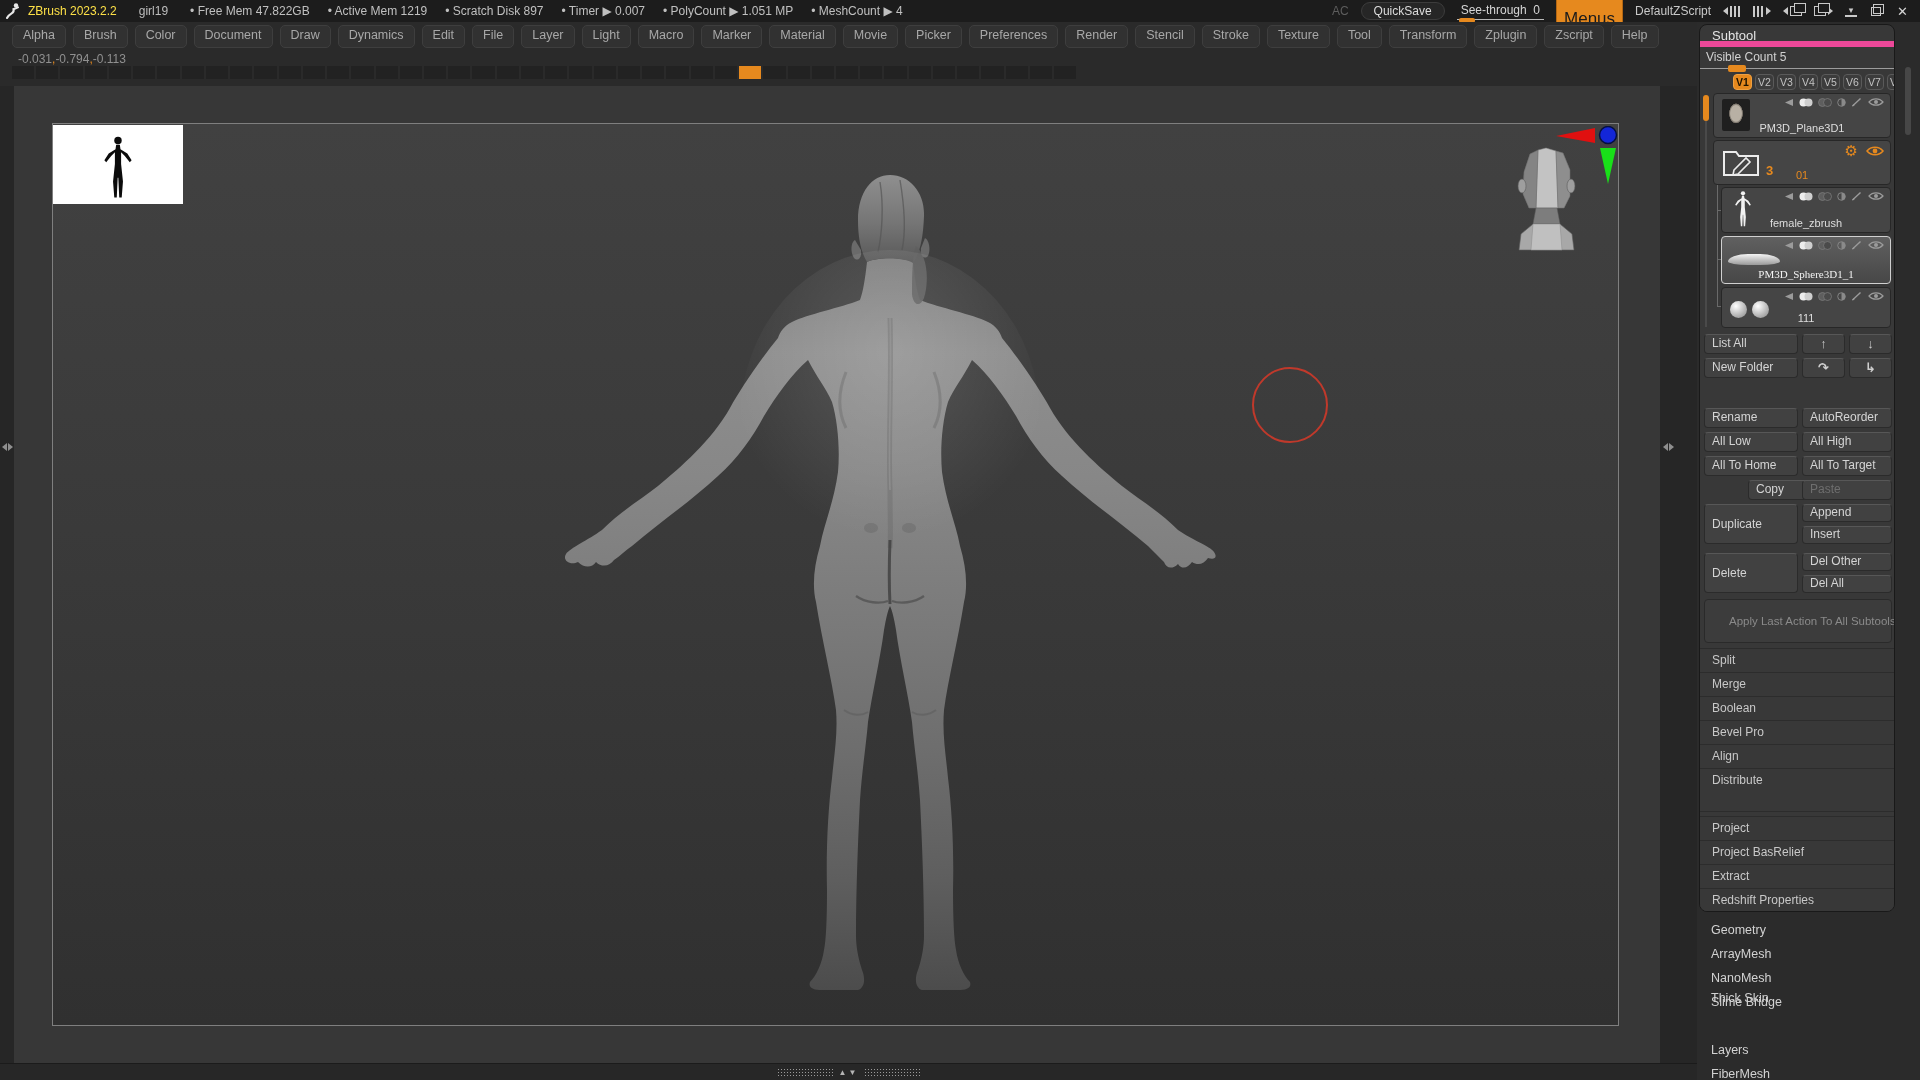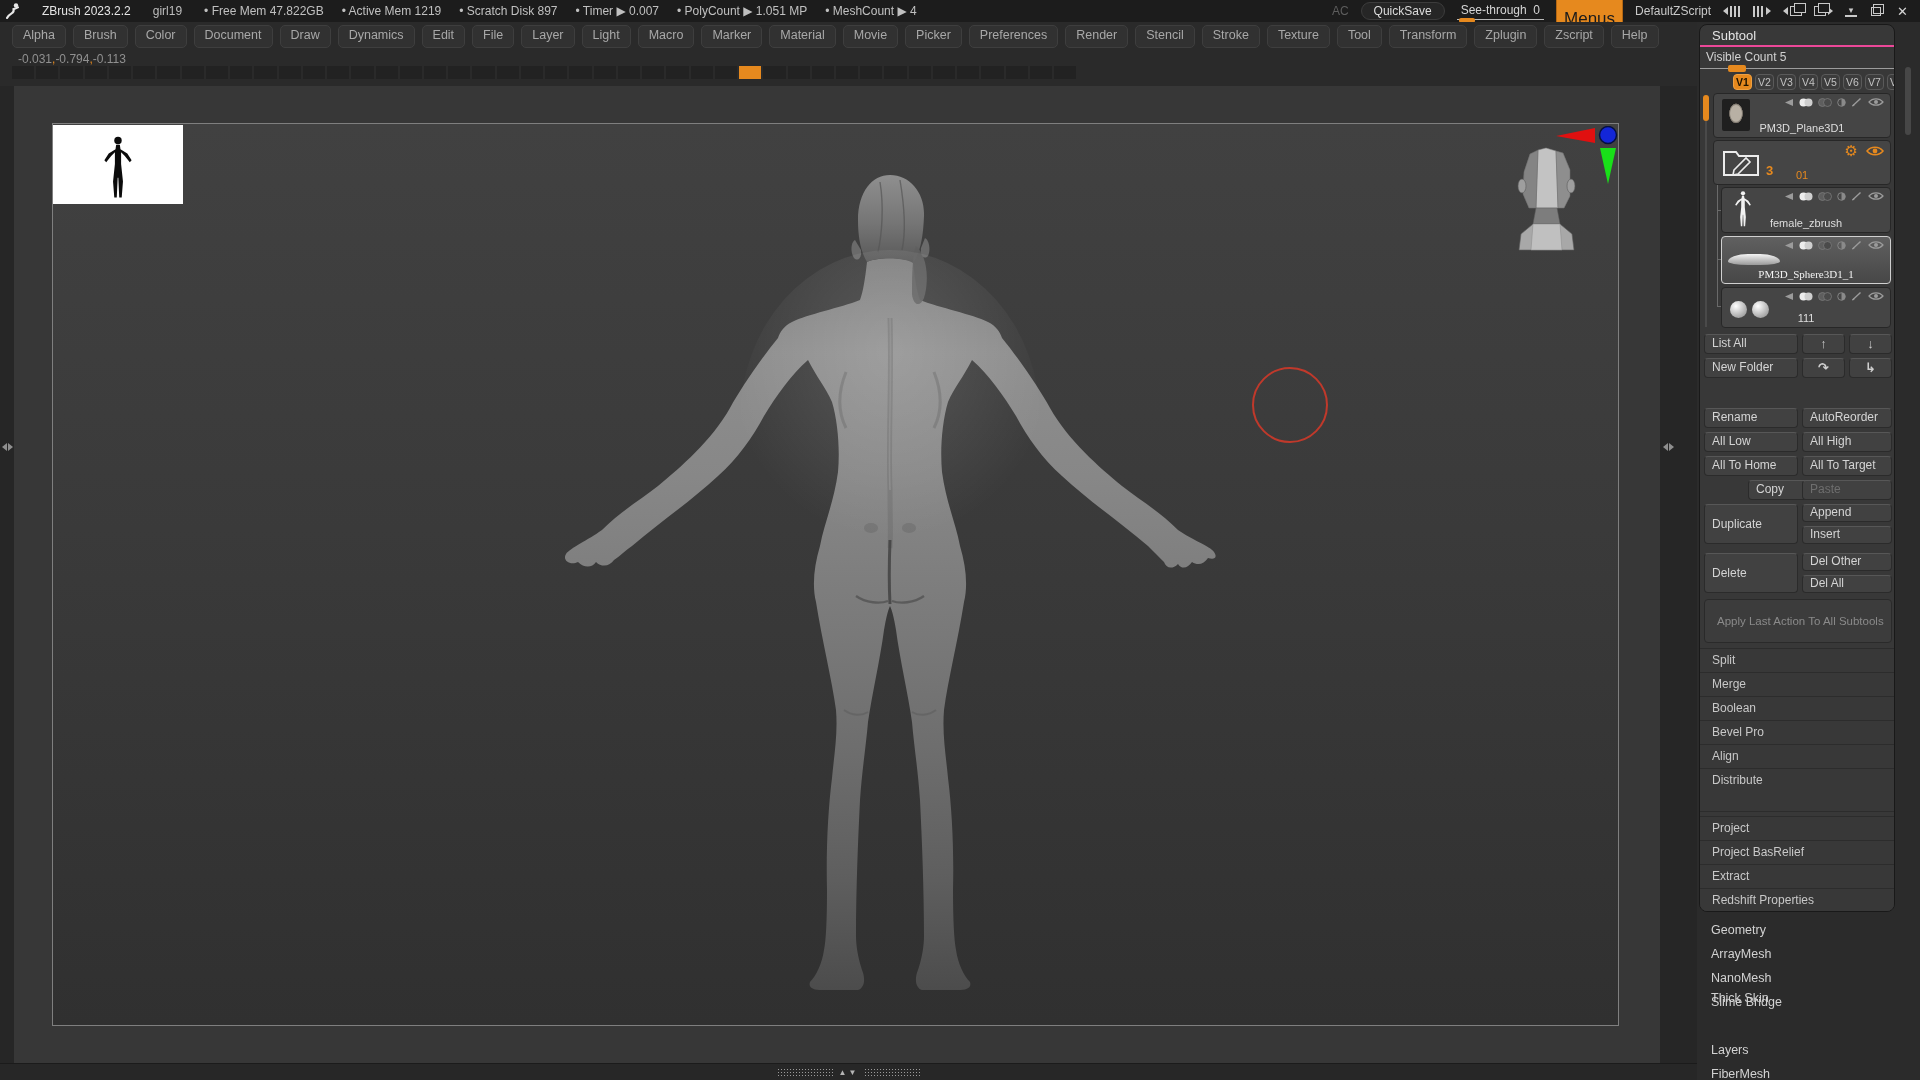--- a/index.html
+++ b/index.html
@@ -4,21 +4,21 @@
 <style>
   * { margin:0; padding:0; box-sizing:border-box; }
   html,body { width:1920px; height:1080px; overflow:hidden; background:#262626;
     font-family:"Liberation Sans","DejaVu Sans",sans-serif; }
   .abs { position:absolute; }
   #stage { position:relative; width:1920px; height:1080px; background:#262626; }
 
   
   #titlebar { left:0; top:0; width:1920px; height:22px; background:#1c1c1c;
     display:flex; align-items:center; color:#c4c4c4; font-size:12px; }
-  #titlebar .app-title { color:#e5e5e5; margin-left:20px; }
+  #titlebar .app-title { color:#fde047; margin-left:6px; }
   #titlebar .doc-name { color:#bdbdbd; margin-left:22px; }
   #titlebar .stats { display:flex; gap:18px; margin-left:22px; color:#c0c0c0; }
   #tb-right { margin-left:auto; display:flex; align-items:center; gap:12px; padding-right:8px; }
   .tb-dim { color:#5d5d5d; }
   .tb-btn { background:#262626; border:1px solid #3c3c3c; border-radius:9px;
     padding:1px 12px; color:#dcdcdc; font-size:12px; }
   .seethrough { position:relative; padding:0 4px 2px 4px; border-bottom:1px solid #b9b9b9; color:#d6d6d6; }
   .seethrough .st-handle { position:absolute; left:2px; bottom:-4px; width:16px; height:5px;
     background:#e6891e; border-radius:2px; }
   .menus-btn { background:#e6891e; color:#1b1b1b; border-radius:4px; padding:13px 7px;
@@ -71,21 +71,21 @@
   .dotbar { width:56px; height:8px;
     background-image:radial-gradient(#9a9a9a 28%, transparent 30%); background-size:3px 3px; }
   .updown { color:#b5b5b5; font-size:8px; letter-spacing:2px; }
 
   
   #tray { left:1697px; top:22px; width:223px; height:1058px; background:#2b2b2b; }
   #tray-scroll { position:absolute; left:208px; top:45px; width:6px; height:68px; background:#474747; border-radius:3px; }
   #panel { position:absolute; left:2px; top:2px; width:196px; height:888px; background:#383838;
     border:1px solid #191919; border-radius:8px; overflow:hidden; }
   #panel-title { position:absolute; left:0; top:0; width:100%; height:22px; line-height:22px;
-    padding-left:12px; color:#e4e4e4; font-size:13px; border-bottom:2px solid #ec4899; }
+    padding-left:12px; color:#e4e4e4; font-size:13px; border-bottom:6px solid #ec4899; }
   #vc-slider { position:absolute; left:0; top:22px; width:100%; height:22px; border-bottom:1px solid #9c9c9c; }
   #vc-slider .lbl { padding-left:6px; font-size:12px; color:#d2d2d2; line-height:20px; }
   #vc-handle { position:absolute; left:28px; bottom:-4px; width:18px; height:7px; background:#e6891e; border-radius:2px; }
   #vtabs { position:absolute; left:4px; top:49px; display:flex; gap:3px; }
   .vtab { width:19px; height:16px; background:#3c3c3c; border:1px solid #5a5a5a; border-radius:4px;
     color:#c2c2c2; font-size:10.5px; text-align:center; line-height:14px; }
   .vtab.active { background:#e6891e; border-color:#f0a040; color:#201400; font-weight:bold;margin-left:29px; }
 
   #stlist { position:absolute; left:0; top:68px; width:196px; height:238px; }
   #stlist-track { position:absolute; left:5px; top:2px; width:2px; height:232px; background:#4a4a4a; }
@@ -109,21 +109,21 @@
     background:radial-gradient(circle at 35% 30%, #ffffff, #9c9c9c 80%); }
   .thumb-spheres i:nth-child(2) { left:22px; }
   .folder-count { position:absolute; left:52px; top:22px; color:#e6891e; font-size:13px; font-weight:bold; }
   .gear-glyph { color:#e6891e; font-size:15px; line-height:14px; }
 
   .zb-btn { position:absolute; background:#414141; border:1px solid #2b2b2b; border-top-color:#575757;
     border-radius:4px; color:#d4d4d4; font-size:12px; line-height:17px; padding-left:7px; overflow:hidden; white-space:nowrap; }
   .zb-btn.center { text-align:center; padding-left:0; font-size:13px; color:#cfcfcf; }
   .zb-btn.disabled { color:#6e6e6e; }
   #apply-box { position:absolute; left:4px; top:574px; width:188px; height:44px; background:#3c3c3c;
-    border:1px solid #2a2a2a; border-radius:4px; color:#8a8a8a; font-size:11.5px; line-height:42px; padding-left:12px; white-space:nowrap; }
+    border:1px solid #2a2a2a; border-radius:4px; color:#8a8a8a; font-size:11.5px; line-height:42px; padding-left:24px; white-space:nowrap; }
   .ops-row { position:absolute; left:0; width:196px; height:24px; background:#383838; border-top:1px solid #2c2c2c;
     color:#c8c8c8; font-size:12px; line-height:23px; padding-left:12px; }
   .palette-row { position:absolute; left:0; width:223px; height:24px; color:#d2d2d2; font-size:12.5px;
     line-height:24px; padding-left:14px; }
 </style>
 </head>
 <body>
 
 <div id="stage">
 

